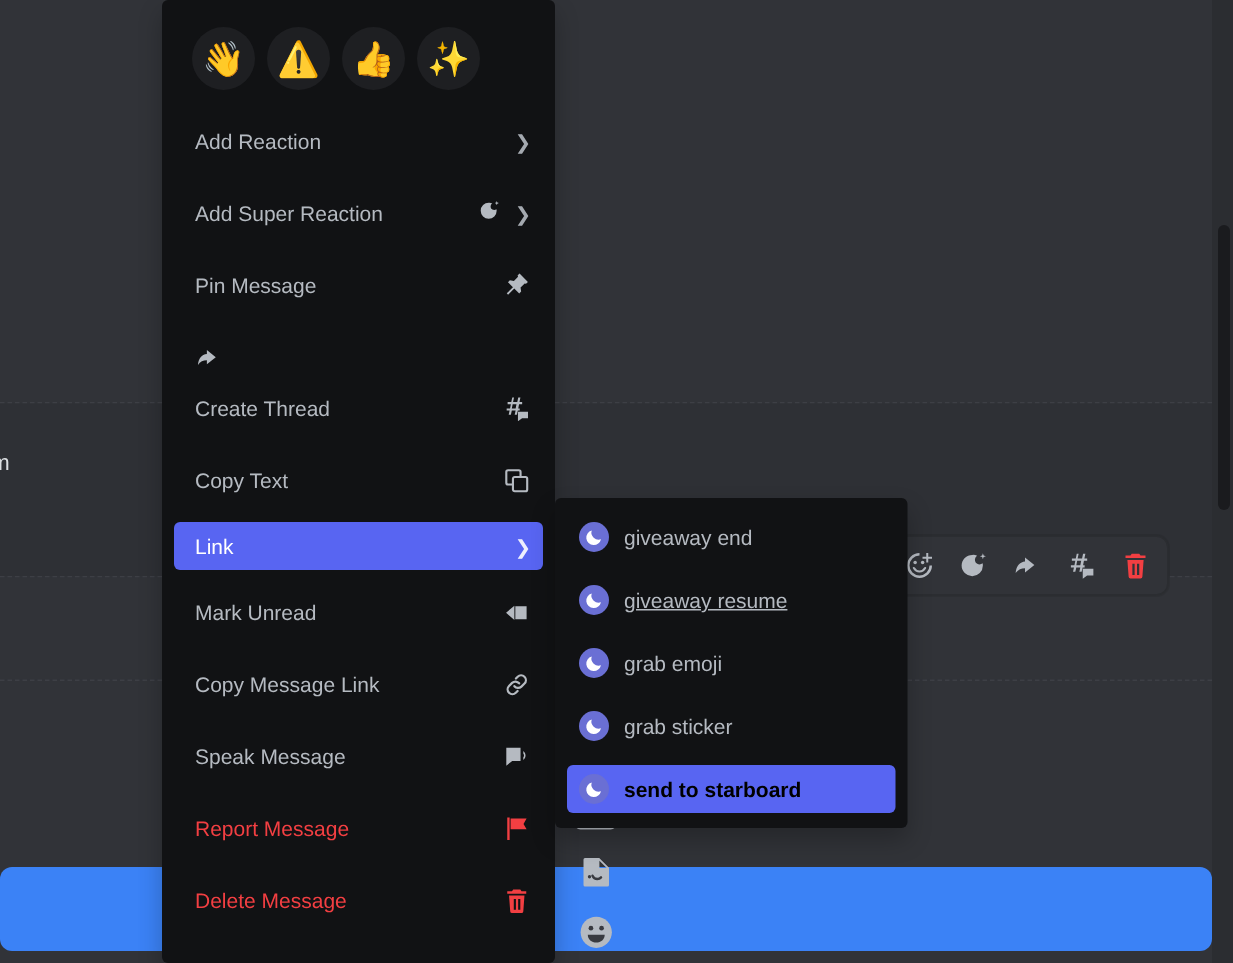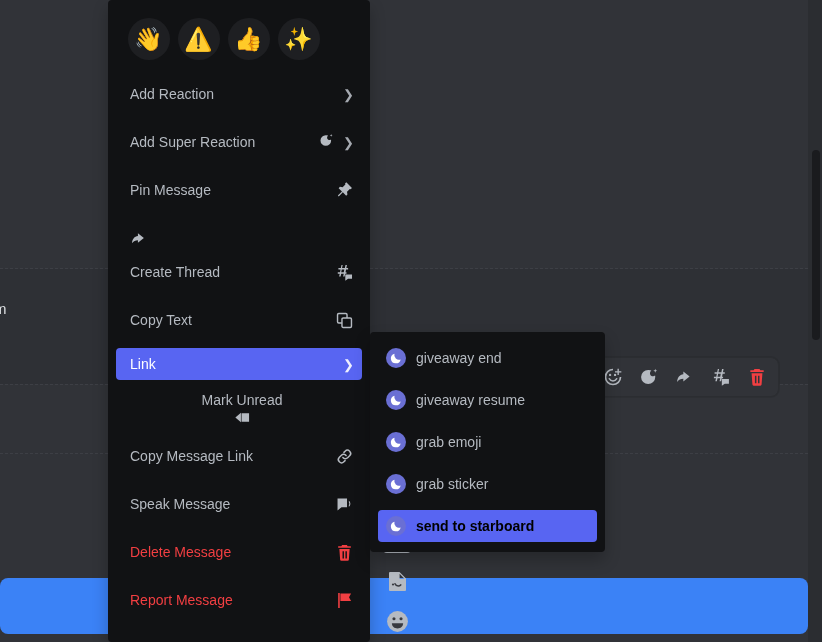--- a/index.html
+++ b/index.html
@@ -373,21 +373,21 @@
     </span>
   </div>
 
   <div class="menu-item selected" style="margin-top:12px;">
     <span class="mi-label">Link</span>
     <span class="mi-right">
       <span class="chevron">❯</span>
     </span>
   </div>
 
-  <div class="menu-item" style="margin-top:12px;flex-direction:column;">
+  <div class="menu-item" style="margin-top:12px;">
     <span class="mi-label">Mark Unread</span>
     <span class="mi-right">
       <svg width="19" height="19" viewBox="0 0 24 24" fill="currentColor">
         <path d="M3 12l7-6v12l-7-6zm7.8-5.5h9.5v11h-9.5v-11z"></path>
       </svg>
     </span>
   </div>
 
   <div class="menu-item" style="margin-top:16px;">
     <span class="mi-label">Copy Message Link</span>
@@ -403,74 +403,74 @@
     <span class="mi-label">Speak Message</span>
     <span class="mi-right">
       <svg width="19" height="19" viewBox="0 0 24 24" fill="currentColor">
         <path d="M3.2 4.5h12v11h-7l-5 4v-15z"></path>
         <path d="M17.5 7.2c1.2.9 1.9 2.3 1.9 3.8s-.7 2.9-1.9 3.8v-2.1c.4-.5.6-1.1.6-1.7s-.2-1.2-.6-1.7V7.2z"></path>
       </svg>
     </span>
   </div>
 
   <div class="menu-item danger" style="margin-top:16px;">
+    <span class="mi-label">Report Message</span>
+    <span class="mi-right">
+      <svg width="19" height="19" viewBox="0 0 24 24" fill="currentColor">
+        <path d="M4 2.5h2v19H4v-19zm2.8.8h13.5l-2.6 4.6 2.6 4.6H6.8V3.3z"></path>
+      </svg>
+    </span>
+  </div>
+
+  <div class="menu-item danger" style="margin-top:16px;">
     <span class="mi-label">Delete Message</span>
     <span class="mi-right">
       <svg width="19" height="19" viewBox="0 0 24 24" fill="currentColor">
         <path d="M9 2.5h6l1 1.5h4v2H4v-2h4l1-1.5zM5.5 7.5h13l-1 13.5a1.5 1.5 0 0 1-1.5 1.4H8a1.5 1.5 0 0 1-1.5-1.4l-1-13.5zm4 3v9h1.8v-9H9.5zm3.7 0v9H15v-9h-1.8z"></path>
-      </svg>
-    </span>
-  </div>
-
-  <div class="menu-item danger" style="margin-top:16px;">
-    <span class="mi-label">Report Message</span>
-    <span class="mi-right">
-      <svg width="19" height="19" viewBox="0 0 24 24" fill="currentColor">
-        <path d="M4 2.5h2v19H4v-19zm2.8.8h13.5l-2.6 4.6 2.6 4.6H6.8V3.3z"></path>
       </svg>
     </span>
   </div>
 
 </div>
 
 <div id="apps-submenu">
 
   <div class="app-item">
     <span class="app-avatar">
       <svg width="14" height="14" viewBox="0 0 24 24" fill="#ffffff">
         <path d="M20 14.5a8.2 8.2 0 0 1-10.6-10 8.5 8.5 0 1 0 10.6 10z"></path>
       </svg>
     </span>
     <span>giveaway end</span>
   </div>
 
+  <div class="app-item" style="margin-top:10px;text-decoration:underline;">
+    <span class="app-avatar">
+      <svg width="14" height="14" viewBox="0 0 24 24" fill="#ffffff">
+        <path d="M20 14.5a8.2 8.2 0 0 1-10.6-10 8.5 8.5 0 1 0 10.6 10z"></path>
+      </svg>
+    </span>
+    <span>giveaway resume</span>
+  </div>
+
   <div class="app-item" style="margin-top:10px;">
     <span class="app-avatar">
       <svg width="14" height="14" viewBox="0 0 24 24" fill="#ffffff">
         <path d="M20 14.5a8.2 8.2 0 0 1-10.6-10 8.5 8.5 0 1 0 10.6 10z"></path>
       </svg>
     </span>
-    <span>giveaway resume</span>
+    <span>grab emoji</span>
   </div>
 
   <div class="app-item" style="margin-top:10px;">
     <span class="app-avatar">
       <svg width="14" height="14" viewBox="0 0 24 24" fill="#ffffff">
         <path d="M20 14.5a8.2 8.2 0 0 1-10.6-10 8.5 8.5 0 1 0 10.6 10z"></path>
       </svg>
     </span>
-    <span>grab emoji</span>
-  </div>
-
-  <div class="app-item" style="margin-top:10px;">
-    <span class="app-avatar">
-      <svg width="14" height="14" viewBox="0 0 24 24" fill="#ffffff">
-        <path d="M20 14.5a8.2 8.2 0 0 1-10.6-10 8.5 8.5 0 1 0 10.6 10z"></path>
-      </svg>
-    </span>
     <span>grab sticker</span>
   </div>
 
   <div class="app-item selected" style="margin-top:10px;">
     <span class="app-avatar">
       <svg width="14" height="14" viewBox="0 0 24 24" fill="#ffffff">
         <path d="M20 14.5a8.2 8.2 0 0 1-10.6-10 8.5 8.5 0 1 0 10.6 10z"></path>
       </svg>
     </span>
     <span>send to starboard</span>

